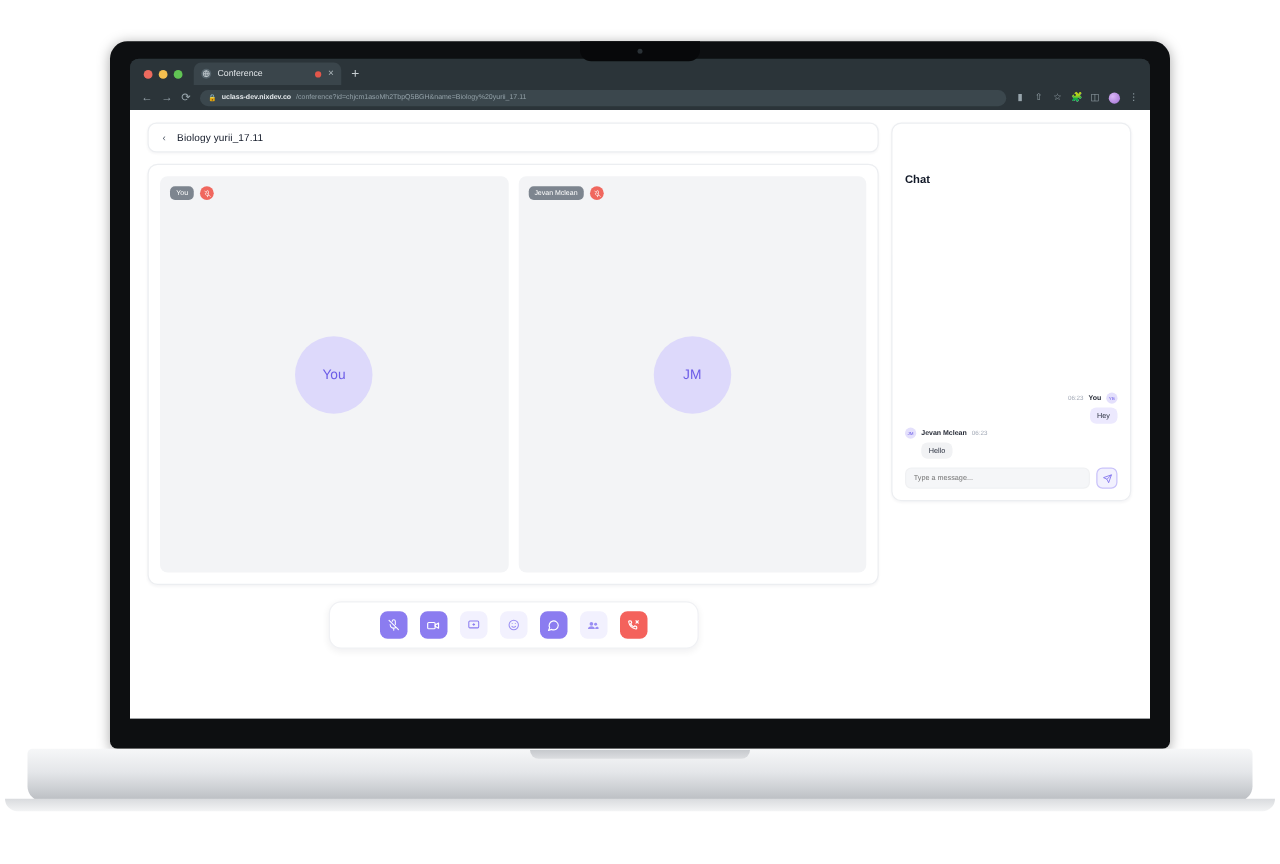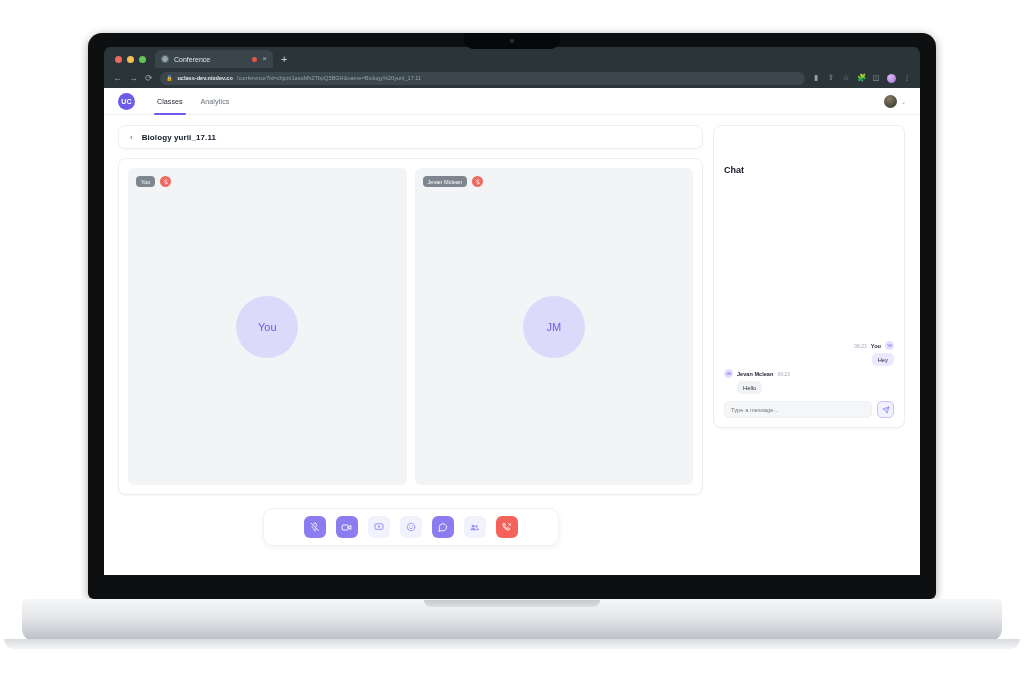--- a/index.html
+++ b/index.html
@@ -129,21 +129,21 @@
   .chev { font-size: 6px; color: #98a0ac; }
 
   .content { display: flex; gap: 10px; padding: 10px 14px 0 14px; }
   .left-col { width: 585px; }
   .titlecard {
     height: 24px; background: #fff; border: 1px solid #eceef1; border-radius: 7px;
     display: flex; align-items: center; gap: 9px; padding: 0 11px;
     box-shadow: 0 1px 2px rgba(16,24,40,.04);
   }
   .back-ic { font-size: 8px; color: #4b5563; }
-  .room-title { font-size: 8px; font-weight: bold; color: #111827; letter-spacing: .1px; }
+  .room-title { font-size: 8px; font-weight: normal; color: #111827; letter-spacing: .1px; }
 
   .stagecard {
     margin-top: 9px; height: 337px; background: #fff;
     border: 1px solid #eceef1; border-radius: 8px;
     padding: 9px; display: flex; gap: 8px;
     box-shadow: 0 1px 2px rgba(16,24,40,.04);
   }
   .tile {
     flex: 1; background: #f3f4f6; border-radius: 6px; position: relative;
     display: flex; align-items: center; justify-content: center;
@@ -264,31 +264,20 @@
         <span class="omni-ic">☆</span>
         <span class="omni-ic">🧩</span>
         <span class="omni-ic">◫</span>
         <span class="profile-av"></span>
         <span class="omni-ic">⋮</span>
       </div>
     </div>
 
     <div class="viewport">
 
-      <div class="appbar">
-        <div class="logo">UC</div>
-        <div class="navtabs">
-          <div class="navtab active">Classes</div>
-          <div class="navtab">Analytics</div>
-        </div>
-        <div class="appbar-right">
-          <span class="user-av"></span>
-          <span class="chev">⌄</span>
-        </div>
-      </div>
 
       <div class="content">
 
         <div class="left-col">
 
           <div class="titlecard">
             <span class="back-ic">‹</span>
             <span class="room-title">Biology yurii_17.11</span>
           </div>
 

